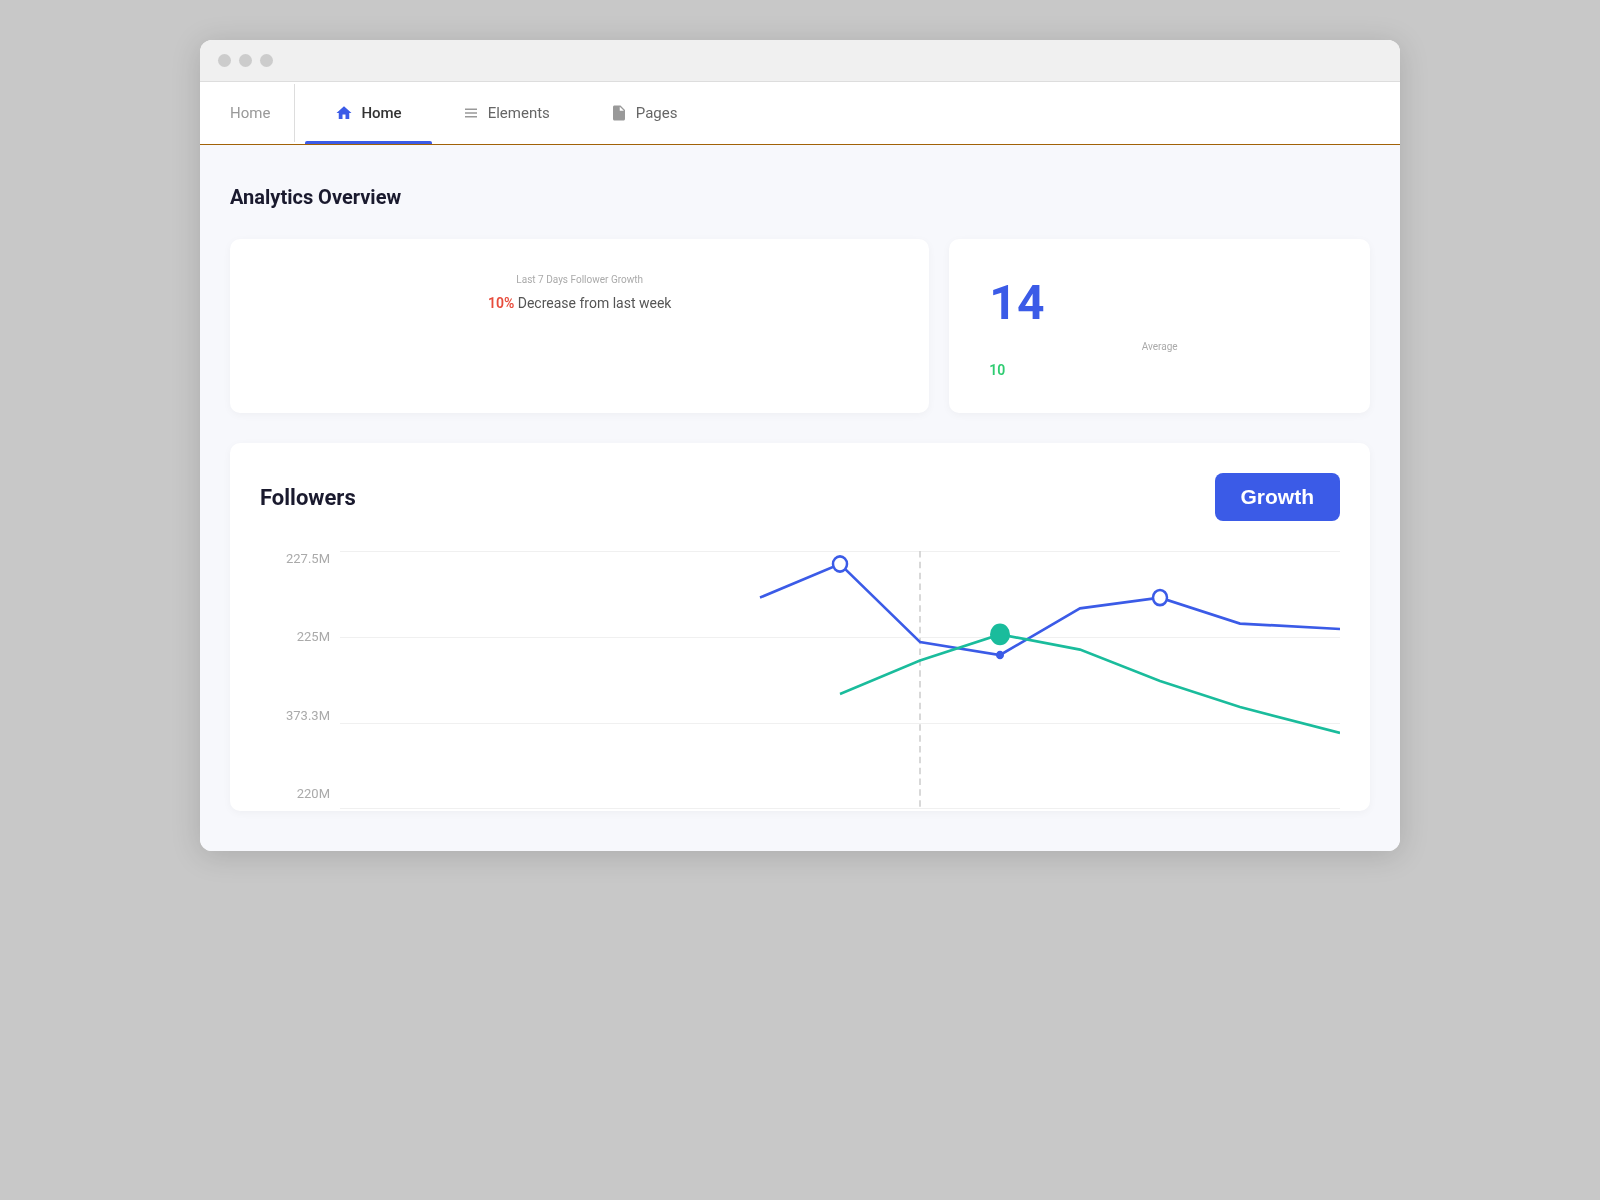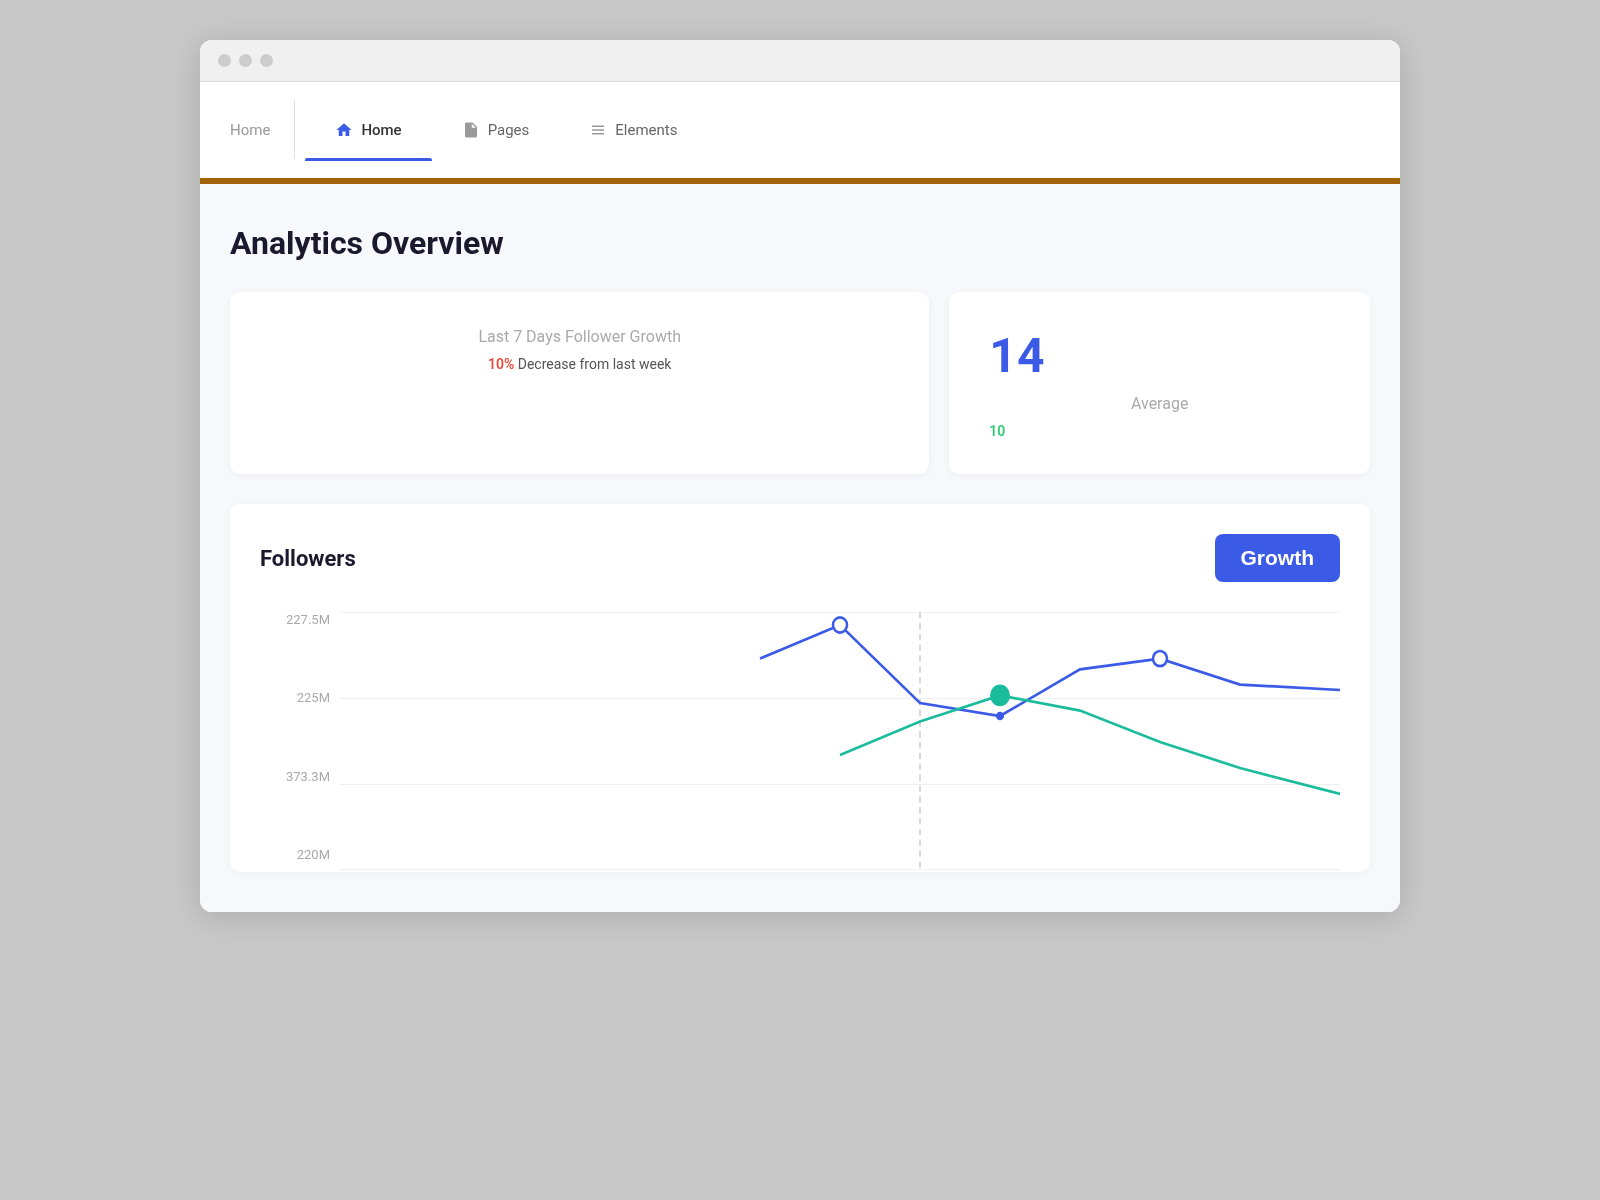--- a/index.html
+++ b/index.html
@@ -29,22 +29,22 @@
     }
     .browser-dot {
       width: 13px;
       height: 13px;
       border-radius: 50%;
       background: #ccc;
     }
     .nav-bar {
       display: flex;
       align-items: center;
-      padding: 17px 30px;
-      border-bottom: 6px solid #a16207;
+      padding: 0 30px;
+      border-bottom: 1px solid #a16207;
       background: #fff;
     }
     .nav-breadcrumb {
       color: #999;
       font-size: 15px;
       padding: 20px 0;
       padding-right: 24px;
       border-right: 1px solid #ddd;
       margin-right: 10px;
     }
@@ -84,21 +84,21 @@
       display: inline-flex;
       align-items: center;
       justify-content: center;
     }
     .main-content {
       padding: 40px 30px;
       background: #f7f8fc;
       min-height: 700px;
     }
     .page-title {
-      font-size: 32px;
+      font-size: 20px;
       font-weight: 700;
       color: #1a1a2e;
       margin-bottom: 30px;
     }
     .stats-row {
       display: flex;
       gap: 20px;
       margin-bottom: 30px;
     }
     .stat-card {
@@ -114,21 +114,21 @@
       overflow: hidden;
       position: relative;
     }
     .stat-value {
       font-size: 42px;
       font-weight: 700;
       color: #3b5be7;
       margin-bottom: 10px;
     }
     .stat-label {
-      font-size: 16px;
+      font-size: 10px;
       color: #aaa;
       margin-bottom: 10px;
     }
     .stat-change {
       font-size: 14px;
       color: #555;
       text-align: center;
     }
     .stat-change .pct-decrease {
       color: #e74c3c;
@@ -228,33 +228,33 @@
           <svg width="18" height="18" viewBox="0 0 24 24" fill="#3b5be7">
             <path d="M10 20v-6h4v6h5v-8h3L12 3 2 12h3v8z"></path>
           </svg>
         </span>
         <span>Home</span>
       </div>
 
       <div class="nav-tab">
         <span class="nav-tab-icon">
           <svg width="18" height="18" viewBox="0 0 24 24" fill="#999">
+            <path d="M4 6h16v2H4zm0 5h16v2H4zm0 5h16v2H4z"></path>
+          </svg>
+        </span>
+        <span>Elements</span>
+      </div>
+
+      <div class="nav-tab">
+        <span class="nav-tab-icon">
+          <svg width="18" height="18" viewBox="0 0 24 24" fill="#999">
             <path d="M14 2H6c-1.1 0-2 .9-2 2v16c0 1.1.9 2 2 2h12c1.1 0 2-.9 2-2V8l-6-6zm-1 7V3.5L18.5 9H13z"></path>
           </svg>
         </span>
         <span>Pages</span>
-      </div>
-
-      <div class="nav-tab">
-        <span class="nav-tab-icon">
-          <svg width="18" height="18" viewBox="0 0 24 24" fill="#999">
-            <path d="M4 6h16v2H4zm0 5h16v2H4zm0 5h16v2H4z"></path>
-          </svg>
-        </span>
-        <span>Elements</span>
       </div>
     </div>
   </div>
 
   <div class="main-content">
     <h1 class="page-title">Analytics Overview</h1>
 
     <div class="stats-row">
 
       <div class="stat-card">

